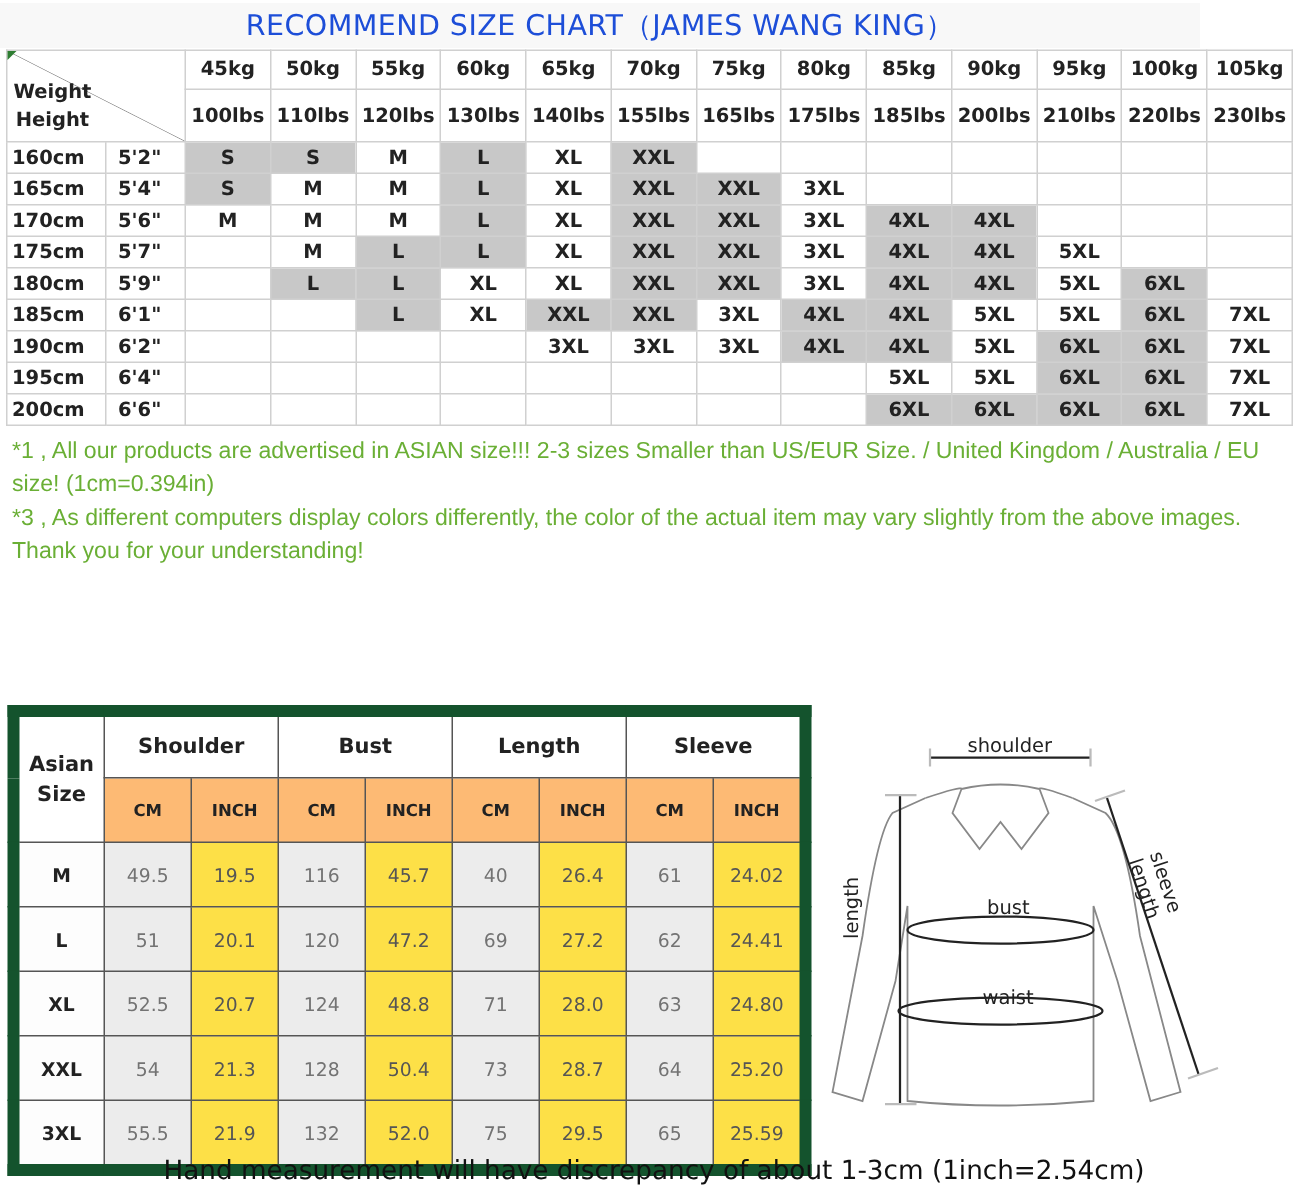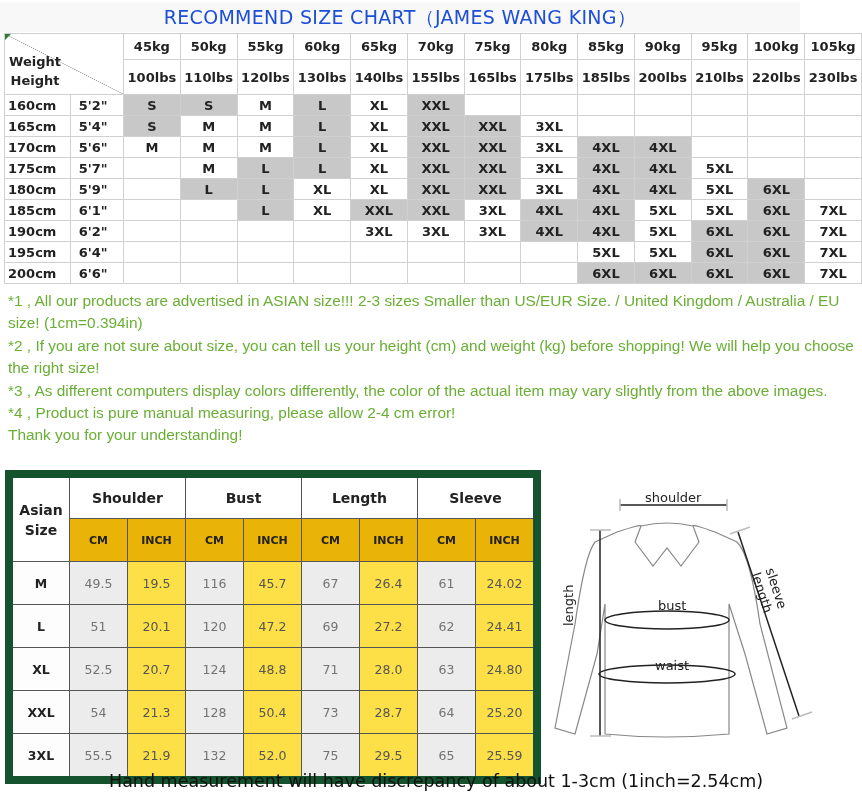--- a/index.html
+++ b/index.html
@@ -38,21 +38,21 @@
     font-family: "Liberation Sans", sans-serif; font-size: 15.4px; line-height: 22.4px; color: #6aaf35;
   }
   .notes p { margin: 0; }
   table.meas {
     position: absolute; left: 5px; top: 470px; border-collapse: collapse;
     font-family: "DejaVu Sans", sans-serif; font-size: 12.5px;
     border: 8px solid #14532d;
   }
   table.meas td { border: 1px solid #555; text-align: center; padding: 0; }
   table.meas .hd { font-weight: bold; font-size: 14px; background: #fff; height: 40px; }
-  table.meas .sub { font-weight: bold; font-size: 11px; background: #eab308; height: 42px; }
+  table.meas .sub { font-weight: bold; font-size: 11px; background: #fdba74; height: 42px; }
   table.meas .size { font-weight: bold; background: #fdfdfd; width: 56px; font-size: 12.5px; }
   table.meas .cm { background: #ececec; color: #737373; width: 57px; }
   table.meas .in { background: #fde047; color: #555; width: 57px; }
   table.meas tr.r td { height: 42px; }
   table.meas .asian { width: 56px; font-weight: bold; font-size: 14px; line-height: 20px; }
   .diagram {
     position: absolute; left: 545px; top: 484px; width: 288px; height: 268px; background: #fff;
   }
   .diagram .lbl { position: absolute; font-family: "DejaVu Sans", sans-serif; font-size: 13px; color: #222; }
   .footer {
@@ -257,23 +257,21 @@
         <td class="g">6XL</td>
         <td class="g">6XL</td>
         <td class="g">6XL</td>
         <td>7XL</td>
       </tr>
     </tbody>
 </table>
 
 <div class="notes">
   <p>*1 , All our products are advertised in ASIAN size!!! 2-3 sizes Smaller than US/EUR Size. / United Kingdom / Australia / EU size! (1cm=0.394in)</p>
-  <p>*2 , If you are not sure about size, you can tell us your height (cm) and weight (kg) before shopping! We will help you choose the right size!</p>
   <p>*3 , As different computers display colors differently, the color of the actual item may vary slightly from the above images.</p>
-  <p>*4 , Product is pure manual measuring, please allow 2-4 cm error!</p>
   <p>Thank you for your understanding!</p>
 </div>
 
 <table class="meas">
   <tbody id="meas-body">
     <tr>
       <td rowspan="2" class="asian">
         <div>Asian</div>
         <div>Size</div>
       </td>
@@ -291,21 +289,21 @@
       <td class="sub">INCH</td>
       <td class="sub">CM</td>
       <td class="sub">INCH</td>
     </tr>
   <tr class="r">
         <td class="size">M</td>
         <td class="cm">49.5</td>
         <td class="in">19.5</td>
         <td class="cm">116</td>
         <td class="in">45.7</td>
-        <td class="cm">67</td>
+        <td class="cm">40</td>
         <td class="in">26.4</td>
         <td class="cm">61</td>
         <td class="in">24.02</td>
       </tr>
       <tr class="r">
         <td class="size">L</td>
         <td class="cm">51</td>
         <td class="in">20.1</td>
         <td class="cm">120</td>
         <td class="in">47.2</td>

